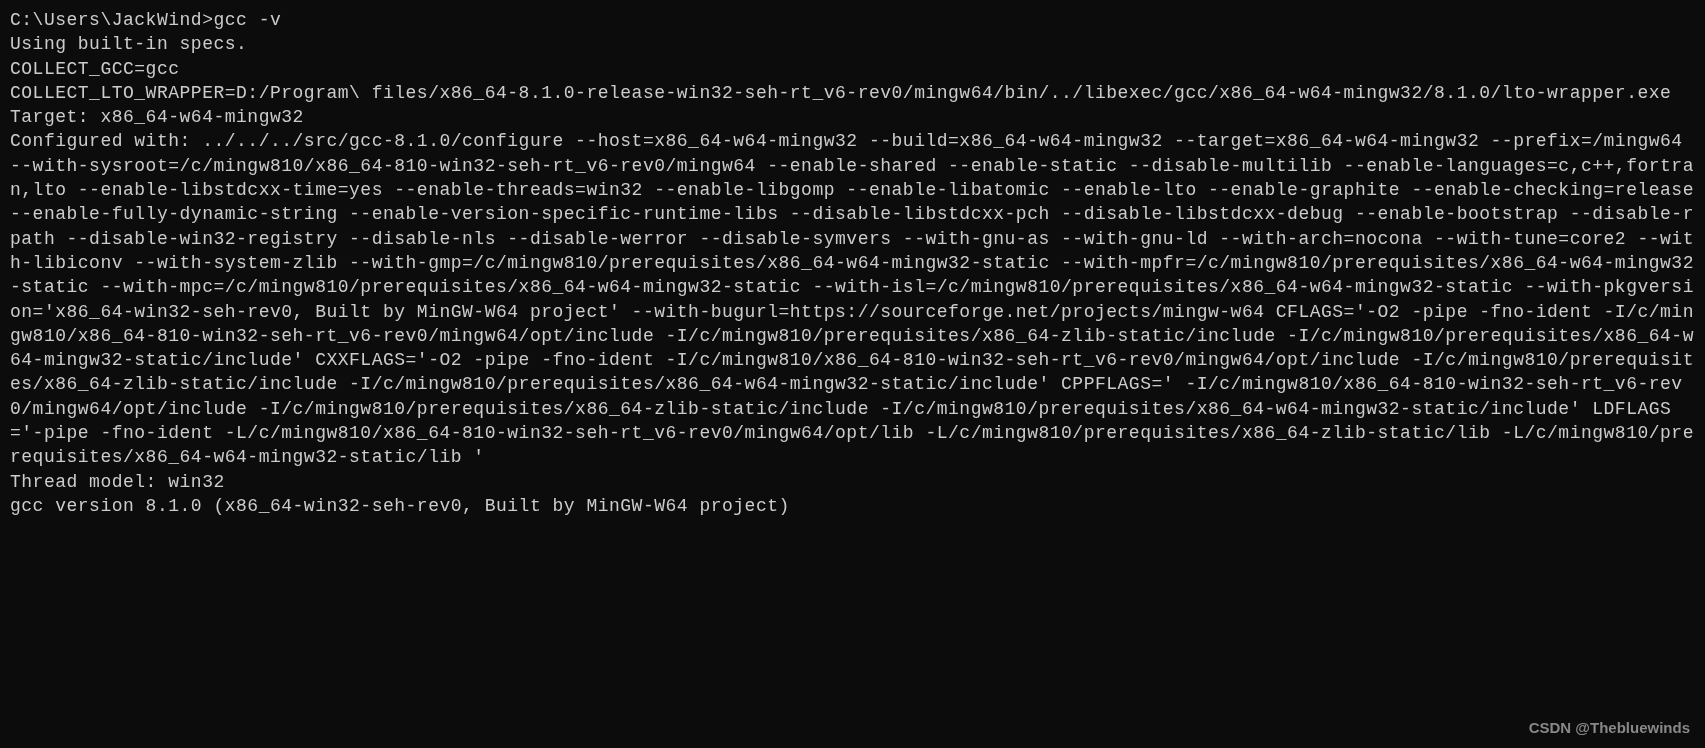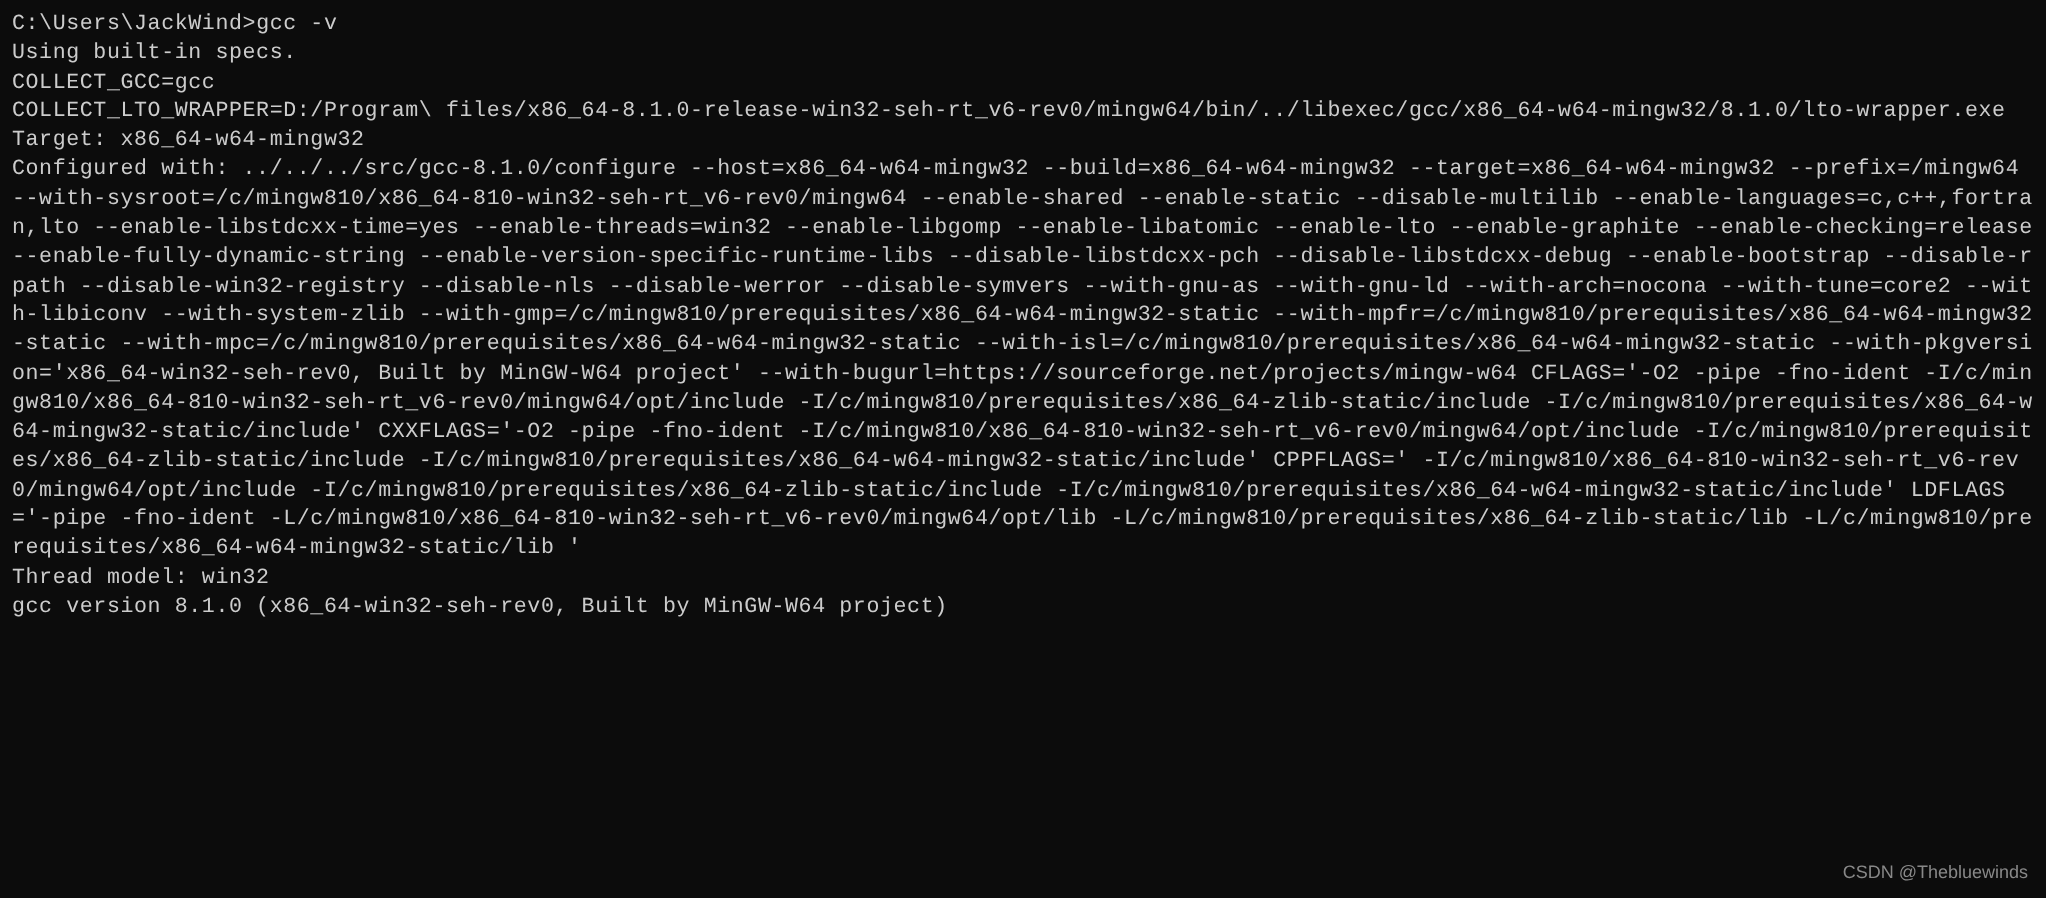--- a/index.html
+++ b/index.html
@@ -28,20 +28,21 @@
       display: inline;
     }
     .watermark {
       position: absolute;
       bottom: 10px;
       right: 15px;
       color: #888888;
       font-size: 15px;
       font-family: Arial, sans-serif;
       letter-spacing: 0;
+      font-weight: bold;
     }
   </style>
 </head>
 <body>
 
 <div class="terminal-output"><span class="prompt-line">C:\Users\JackWind&gt;</span><span>gcc -v</span>
 <span>Using built-in specs.</span>
 <span>COLLECT_GCC=gcc</span>
 <span>COLLECT_LTO_WRAPPER=D:/Program\ files/x86_64-8.1.0-release-win32-seh-rt_v6-rev0/mingw64/bin/../libexec/gcc/x86_64-w64-mingw32/8.1.0/lto-wrapper.exe</span>
 <span>Target: x86_64-w64-mingw32</span>

